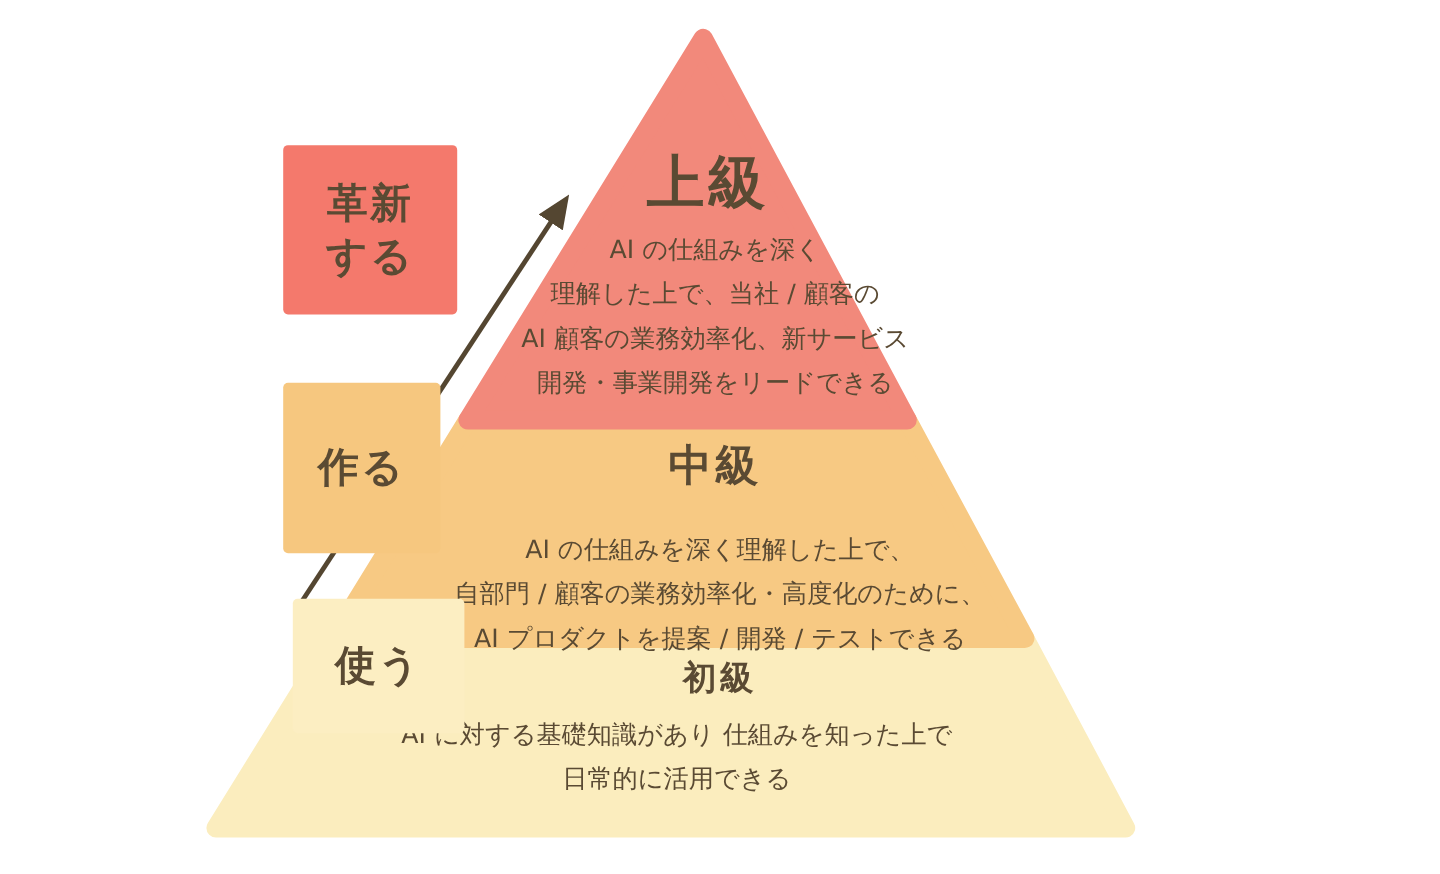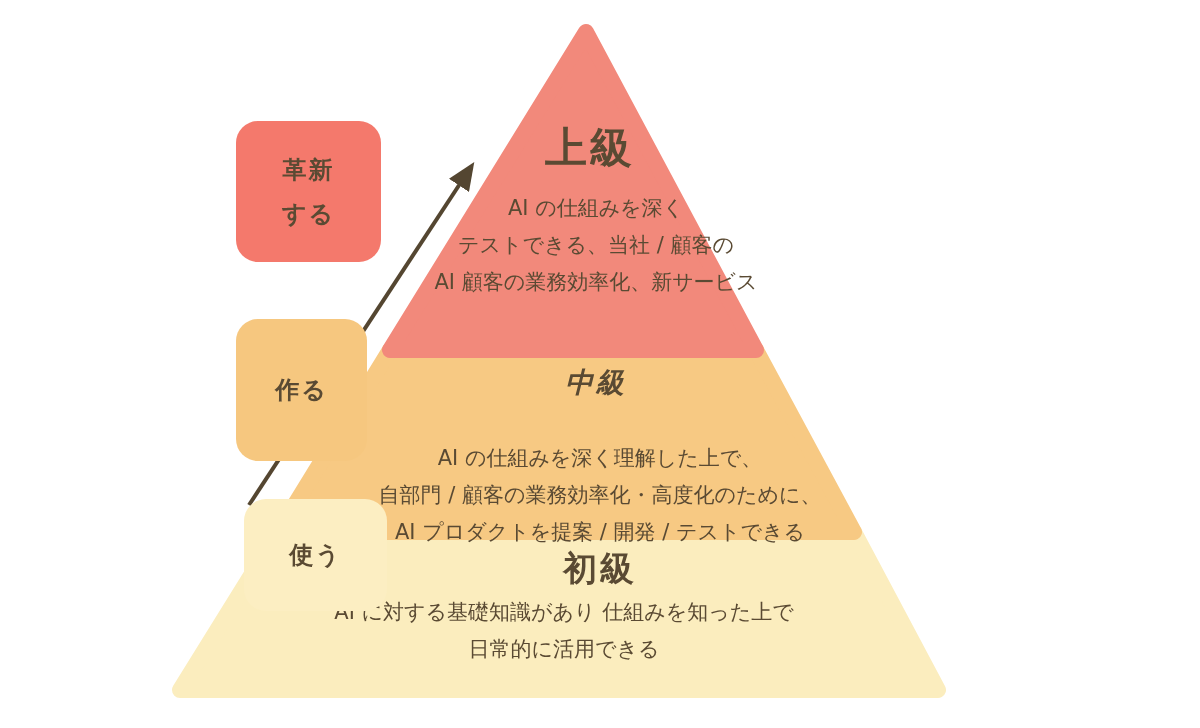--- a/index.html
+++ b/index.html
@@ -20,40 +20,40 @@
     inset: 0;
   }
   .abs { position: absolute; }
   .centered { transform: translateX(-50%); text-align: center; }
   .level-title {
     font-weight: bold;
     color: var(--text, #5A4A33);
     letter-spacing: 3px;
     white-space: nowrap;
   }
-  .title-advanced   { font-size: 42px; }
-  .title-intermediate { font-size: 28px; font-style: italic; }
-  .title-beginner   { font-size: 34px; }
+  .title-advanced   { font-size: 48px; }
+  .title-intermediate { font-size: 36px; }
+  .title-beginner   { font-size: 28px; }
   .level-lines {
     color: var(--text, #5A4A33);
     font-size: 21px;
     line-height: 37px;
     white-space: nowrap;
     text-align: center;
   }
   .side-box {
     position: absolute;
-    border-radius: 22px;
+    border-radius: 4px;
     display: flex;
     flex-direction: column;
     align-items: center;
     justify-content: center;
     color: var(--text, #5A4A33);
     font-weight: bold;
-    font-size: 24px;
+    font-size: 34px;
     line-height: 44px;
     letter-spacing: 2px;
   }
   .box-innovate { left: 236px; top: 121px; width: 145px; height: 141px; background: var(--box-innovate, #F4796C); }
   .box-create   { left: 236px; top: 319px; width: 131px; height: 142px; background: var(--box-create, #F6C77F); }
   .box-use      { left: 231px; top: 499px; width: 143px; height: 112px; background: var(--box-use, #FCEEC2); margin-left: 13px; }
 </style>
 </head>
 <body>
 
@@ -71,22 +71,23 @@
     <polygon points="390,350 756,350 854,532 278,532" style="fill: var(--level-intermediate, #F7C983); stroke: var(--level-intermediate, #F7C983);" stroke-width="16" stroke-linejoin="round"></polygon>
 
     <polygon points="586,32 390,350 756,350" style="fill: var(--level-advanced, #F2897B); stroke: var(--level-advanced, #F2897B);" stroke-width="16" stroke-linejoin="round"></polygon>
 
     <line x1="249" y1="505" x2="471" y2="167" style="stroke: var(--arrow, #544631);" stroke-width="4" marker-end="url(#arrowhead)"></line>
   </svg>
 
   <div class="abs centered level-title title-advanced" style="left: 590px; top: 120px;">上級</div>
   <div class="abs centered level-lines" style="left: 596px; top: 190px;">
     <div>AI の仕組みを深く</div>
-    <div>テストできる、当社 / 顧客の</div>
+    <div>理解した上で、当社 / 顧客の</div>
     <div>AI 顧客の業務効率化、新サービス</div>
+    <div>開発・事業開発をリードできる</div>
   </div>
 
   <div class="abs centered level-title title-intermediate" style="left: 596px; top: 364px;">中級</div>
   <div class="abs centered level-lines" style="left: 600px; top: 416px; margin-top: 24px;">
     <div>AI の仕組みを深く理解した上で、</div>
     <div>自部門 / 顧客の業務効率化・高度化のために、</div>
     <div>AI プロダクトを提案 / 開発 / テストできる</div>
   </div>
 
   <div class="abs centered level-title title-beginner" style="left: 600px; top: 546px;">初級</div>

